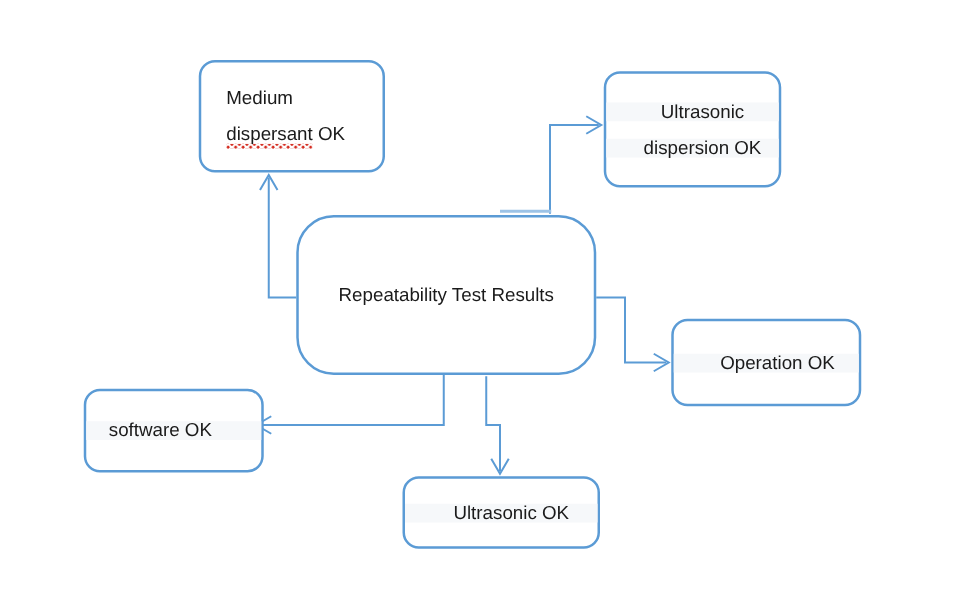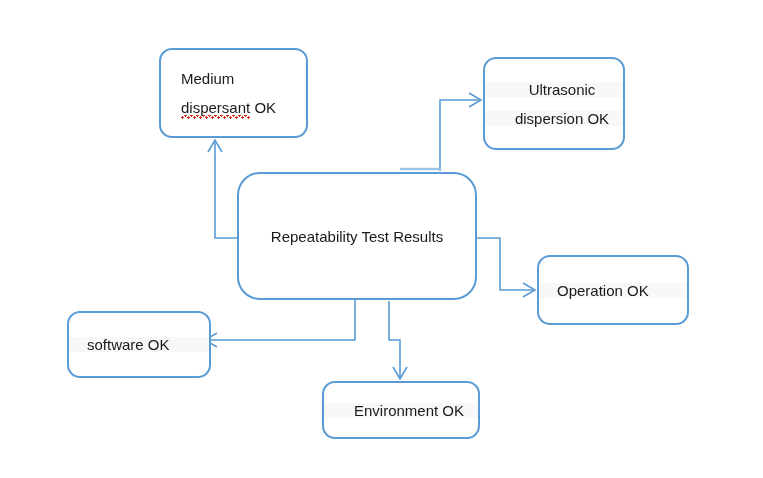--- a/index.html
+++ b/index.html
@@ -110,29 +110,29 @@
     <div class="node-text pad-l-20 line-gap">Medium</div>
     <div class="node-text pad-l-20"><span class="misspell">dispersant</span><span> OK</span></div>
   </div>
 
   <div class="node radius-sm" style="left:483px; top:57px; width:142px; height:93px;">
     <div class="node-text hl pad-l-16 line-gap">Ultrasonic</div>
     <div class="node-text hl pad-l-16">dispersion OK</div>
   </div>
 
   <div class="node radius-lg" style="left:237px; top:172px; width:240px; height:128px;
-       align-items:center;">
+       align-items:center;border-radius:30px;">
     <div class="center-text">Repeatability Test Results</div>
   </div>
 
-  <div class="node radius-sm" style="left:537px; top:255px; width:152px; height:70px;">
+  <div class="node radius-sm" style="left:537px; top:255px; width:152px; height:70px;text-align:center;">
     <div class="node-text hl pad-l-18">Operation OK</div>
   </div>
 
   <div class="node radius-sm" style="left:67px; top:311px; width:144px; height:67px;">
     <div class="node-text hl pad-l-18">software OK</div>
   </div>
 
   <div class="node radius-sm" style="left:322px; top:381px; width:158px; height:58px;">
-    <div class="node-text hl pad-l-16">Environment OK</div>
+    <div class="node-text hl pad-l-16">Ultrasonic OK</div>
   </div>
 
 </div>
 
 </body></html>

